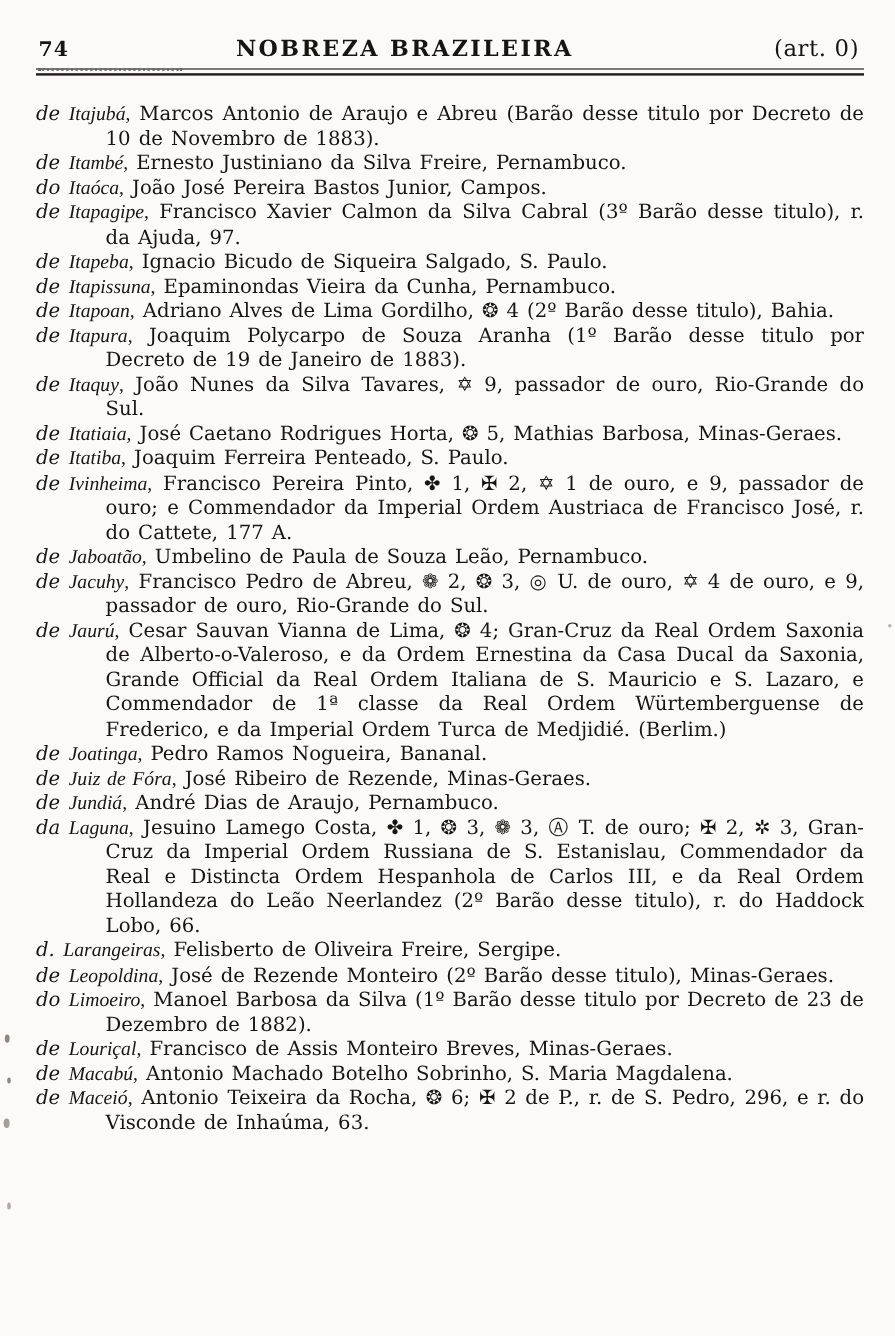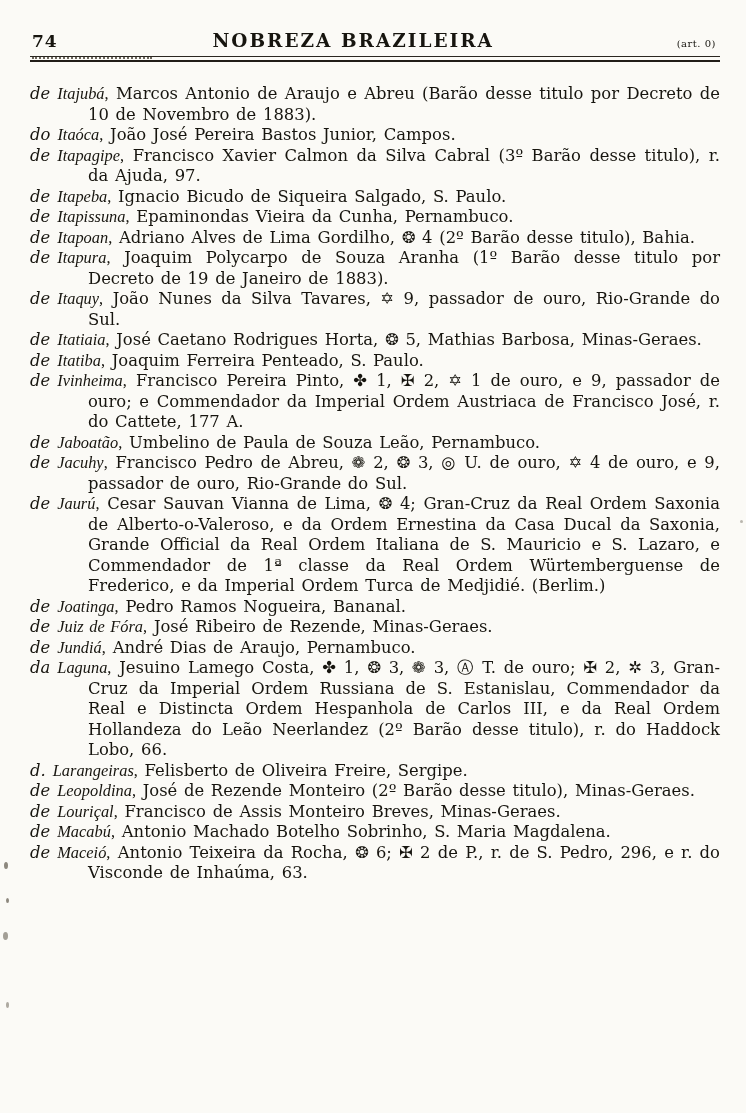--- a/index.html
+++ b/index.html
@@ -30,21 +30,21 @@
     letter-spacing: 1px;
   }
   .head-title {
     font-weight: bold;
     font-size: 18.5px;
     letter-spacing: 2px;
     transform: translateX(-14px);
     text-align: center;
   }
   .head-article {
-    font-size: 10px;
+    font-size: 19px;
     letter-spacing: 0.5px;
   }
   .head-rule {
     margin-top: 5px;
     height: 3px;
     border-top: 1px solid #2a2620;
     border-bottom: 2.5px solid #211d18;
   }
   .head-rule-dots {
     position: absolute;
@@ -97,39 +97,41 @@
   <div class="running-head">
     <span class="page-number">74</span>
     <span class="head-title">NOBREZA BRAZILEIRA</span>
     <span class="head-article">(art. 0)</span>
   </div>
   <div class="head-rule"></div>
   <div class="head-rule-dots"></div>
 
   <div class="entries" id="entries">
       <p class="entry"><span class="prefix">de</span><span class="title-name">Itajubá</span> <span class="entry-text">Marcos Antonio de Araujo e Abreu (Barão desse titulo por Decreto de 10 de Novembro de 1883).</span></p>
+      <p class="entry"><span class="prefix">de</span><span class="title-name">Itambé</span> <span class="entry-text">Ernesto Justiniano da Silva Freire, Pernambuco.</span></p>
       <p class="entry"><span class="prefix">do</span><span class="title-name">Itaóca</span> <span class="entry-text">João José Pereira Bastos Junior, Campos.</span></p>
       <p class="entry"><span class="prefix">de</span><span class="title-name">Itapagipe</span> <span class="entry-text">Francisco Xavier Calmon da Silva Cabral (3º Barão desse titulo), r. da Ajuda, 97.</span></p>
       <p class="entry"><span class="prefix">de</span><span class="title-name">Itapeba</span> <span class="entry-text">Ignacio Bicudo de Siqueira Salgado, S. Paulo.</span></p>
       <p class="entry"><span class="prefix">de</span><span class="title-name">Itapissuna</span> <span class="entry-text">Epaminondas Vieira da Cunha, Pernambuco.</span></p>
       <p class="entry"><span class="prefix">de</span><span class="title-name">Itapoan</span> <span class="entry-text">Adriano Alves de Lima Gordilho, ❂ 4 (2º Barão desse titulo), Bahia.</span></p>
       <p class="entry"><span class="prefix">de</span><span class="title-name">Itapura</span> <span class="entry-text">Joaquim Polycarpo de Souza Aranha (1º Barão desse titulo por Decreto de 19 de Janeiro de 1883).</span></p>
       <p class="entry"><span class="prefix">de</span><span class="title-name">Itaquy</span> <span class="entry-text">João Nunes da Silva Tavares, ✡ 9, passador de ouro, Rio-Grande do Sul.</span></p>
       <p class="entry"><span class="prefix">de</span><span class="title-name">Itatiaia</span> <span class="entry-text">José Caetano Rodrigues Horta, ❂ 5, Mathias Barbosa, Minas-Geraes.</span></p>
       <p class="entry"><span class="prefix">de</span><span class="title-name">Itatiba</span> <span class="entry-text">Joaquim Ferreira Penteado, S. Paulo.</span></p>
       <p class="entry"><span class="prefix">de</span><span class="title-name">Ivinheima</span> <span class="entry-text">Francisco Pereira Pinto, ✤ 1, ✠ 2, ✡ 1 de ouro, e 9, passador de ouro; e Commendador da Imperial Ordem Austriaca de Francisco José, r. do Cattete, 177 A.</span></p>
       <p class="entry"><span class="prefix">de</span><span class="title-name">Jaboatão</span> <span class="entry-text">Umbelino de Paula de Souza Leão, Pernambuco.</span></p>
       <p class="entry"><span class="prefix">de</span><span class="title-name">Jacuhy</span> <span class="entry-text">Francisco Pedro de Abreu, ❁ 2, ❂ 3, ◎ U. de ouro, ✡ 4 de ouro, e 9, passador de ouro, Rio-Grande do Sul.</span></p>
       <p class="entry"><span class="prefix">de</span><span class="title-name">Jaurú</span> <span class="entry-text">Cesar Sauvan Vianna de Lima, ❂ 4; Gran-Cruz da Real Ordem Saxonia de Alberto-o-Valeroso, e da Ordem Ernestina da Casa Ducal da Saxonia, Grande Official da Real Ordem Italiana de S. Mauricio e S. Lazaro, e Commendador de 1ª classe da Real Ordem Würtemberguense de Frederico, e da Imperial Ordem Turca de Medjidié. (Berlim.)</span></p>
       <p class="entry"><span class="prefix">de</span><span class="title-name">Joatinga</span> <span class="entry-text">Pedro Ramos Nogueira, Bananal.</span></p>
       <p class="entry"><span class="prefix">de</span><span class="title-name">Juiz de Fóra</span> <span class="entry-text">José Ribeiro de Rezende, Minas-Geraes.</span></p>
       <p class="entry"><span class="prefix">de</span><span class="title-name">Jundiá</span> <span class="entry-text">André Dias de Araujo, Pernambuco.</span></p>
       <p class="entry"><span class="prefix">da</span><span class="title-name">Laguna</span> <span class="entry-text">Jesuino Lamego Costa, ✤ 1, ❂ 3, ❁ 3, Ⓐ T. de ouro; ✠ 2, ✲ 3, Gran-Cruz da Imperial Ordem Russiana de S. Estanislau, Commendador da Real e Distincta Ordem Hespanhola de Carlos III, e da Real Ordem Hollandeza do Leão Neerlandez (2º Barão desse titulo), r. do Haddock Lobo, 66.</span></p>
       <p class="entry"><span class="prefix">d.</span><span class="title-name">Larangeiras</span> <span class="entry-text">Felisberto de Oliveira Freire, Sergipe.</span></p>
       <p class="entry"><span class="prefix">de</span><span class="title-name">Leopoldina</span> <span class="entry-text">José de Rezende Monteiro (2º Barão desse titulo), Minas-Geraes.</span></p>
+      <p class="entry"><span class="prefix">do</span><span class="title-name">Limoeiro</span> <span class="entry-text">Manoel Barbosa da Silva (1º Barão desse titulo por Decreto de 23 de Dezembro de 1882).</span></p>
       <p class="entry"><span class="prefix">de</span><span class="title-name">Louriçal</span> <span class="entry-text">Francisco de Assis Monteiro Breves, Minas-Geraes.</span></p>
       <p class="entry"><span class="prefix">de</span><span class="title-name">Macabú</span> <span class="entry-text">Antonio Machado Botelho Sobrinho, S. Maria Magdalena.</span></p>
       <p class="entry"><span class="prefix">de</span><span class="title-name">Maceió</span> <span class="entry-text">Antonio Teixeira da Rocha, ❂ 6; ✠ 2 de P., r. de S. Pedro, 296, e r. do Visconde de Inhaúma, 63.</span></p>
     </div>
 
   <div class="speckle sp1"></div>
   <div class="speckle sp2"></div>
   <div class="speckle sp3"></div>
   <div class="speckle sp4"></div>
   <div class="speckle sp5"></div>

